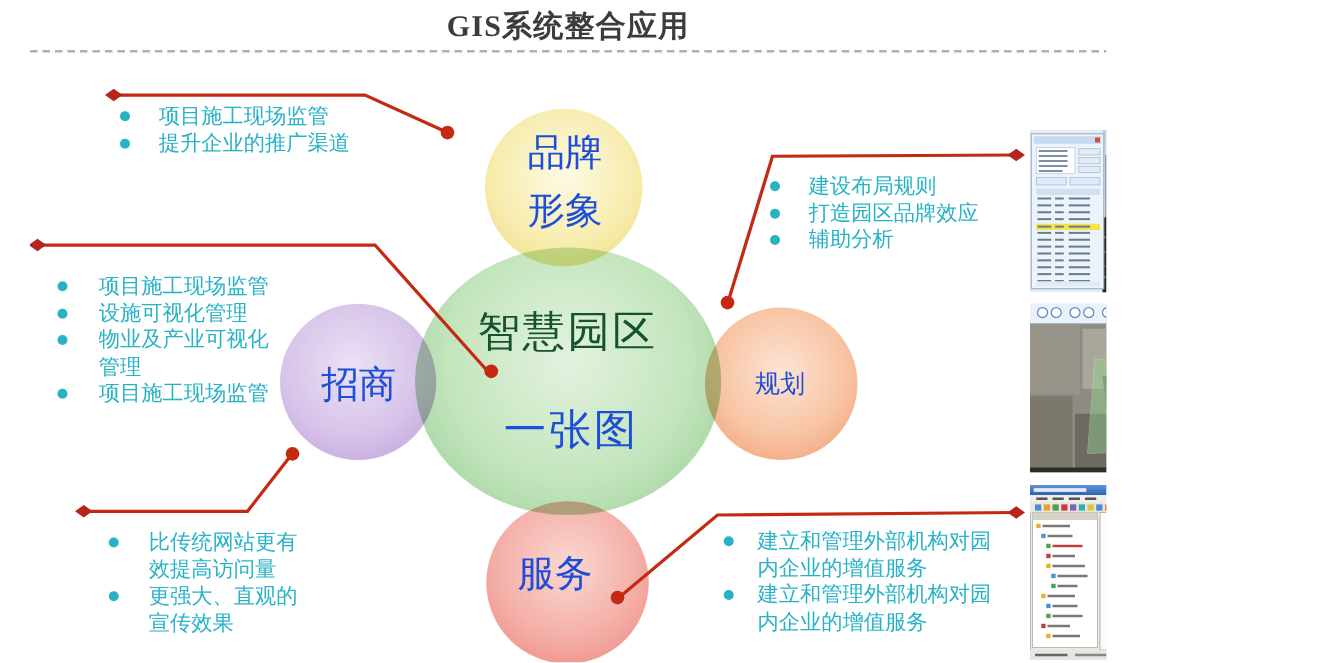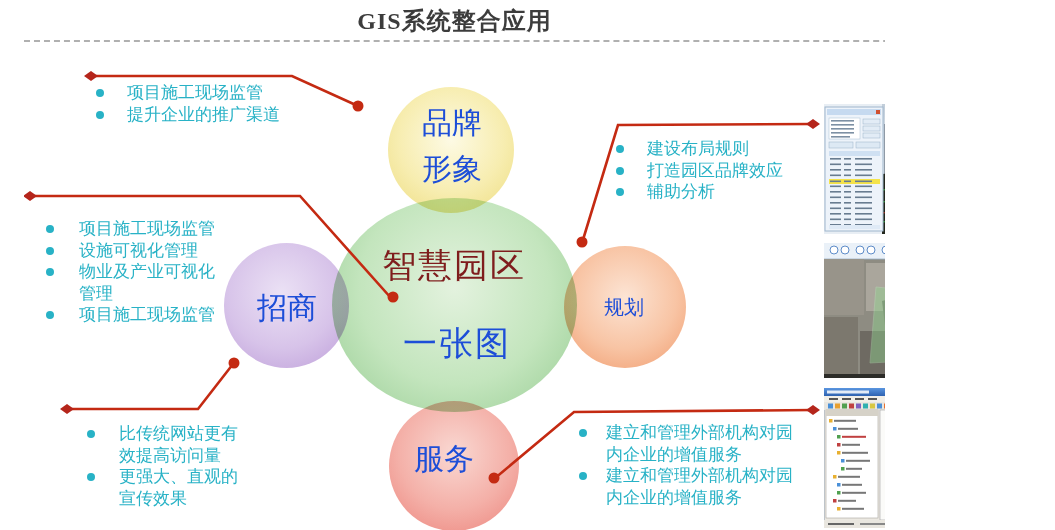--- a/index.html
+++ b/index.html
@@ -19,21 +19,21 @@
   .c-orange{left:540px;top:246px;width:122px;height:122px;
      background:radial-gradient(circle at 50% 42%, #fce4d4 0%, #f8c4a4 55%, #f09a6c 100%);}
   .c-red{left:365px;top:401px;width:130px;height:130px;
      background:radial-gradient(circle at 50% 40%, #f9d8d2 0%, #f4b0a8 55%, #ec837b 100%);}
   .clabel{position:absolute;transform:translate(-50%,-50%);color:#1d4ed8;
           text-align:center;white-space:nowrap;z-index:6;}
   .lab-brand{left:428px;top:146px;font-size:30px;line-height:46px;}
   .lab-invest{left:263px;top:308px;font-size:30px;}
   .lab-plan{left:600px;top:307px;font-size:20px;}
   .lab-service{left:420px;top:459px;font-size:30px;}
-  .lab-center1{left:430px;top:266px;font-size:34px;color:#7f1d1d;letter-spacing:2px;}
+  .lab-center1{left:430px;top:266px;font-size:34px;color:#14532d;letter-spacing:2px;}
   .lab-center2{left:433px;top:344px;font-size:34px;letter-spacing:2px;}
   .connectors{position:absolute;left:0;top:0;z-index:5;pointer-events:none;}
   .bullets{position:absolute;z-index:6;color:#28b2c6;font-size:17px;line-height:21.5px;}
   .bi{display:flex;align-items:flex-start;}
   .bdot{flex:none;width:8px;height:8px;border-radius:50%;background:#28b2c6;margin-top:7px;}
   .btext{word-break:break-all;}
   .g1{left:72px;top:82px;}  .g1 .bdot{margin-right:23px;}
   .g2{left:22px;top:218px;} .g2 .bdot{margin-right:25px;} .g2 .btext{width:140px;}
   .g3{left:63px;top:423px;} .g3 .bdot{margin-right:24px;} .g3 .btext{width:124px;}
   .g4{left:592px;top:138px;} .g4 .bdot{margin-right:23px;}

